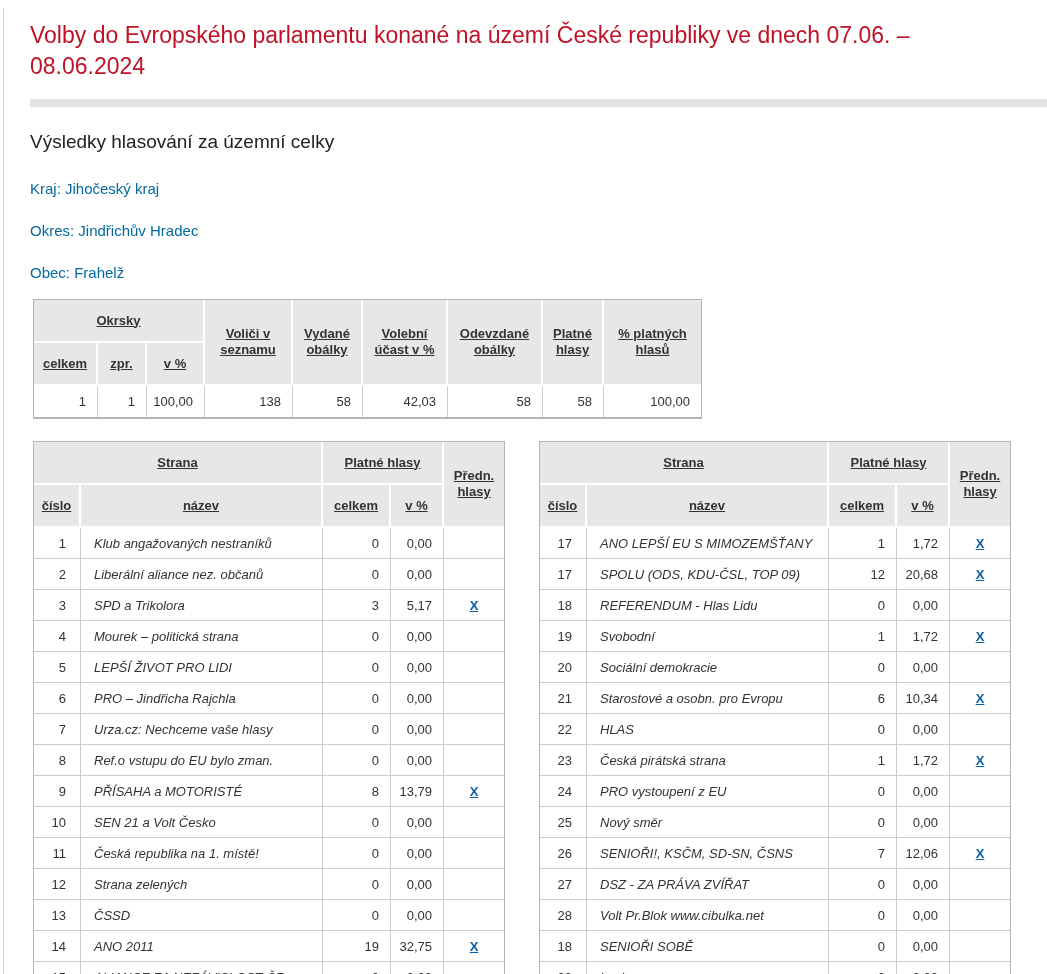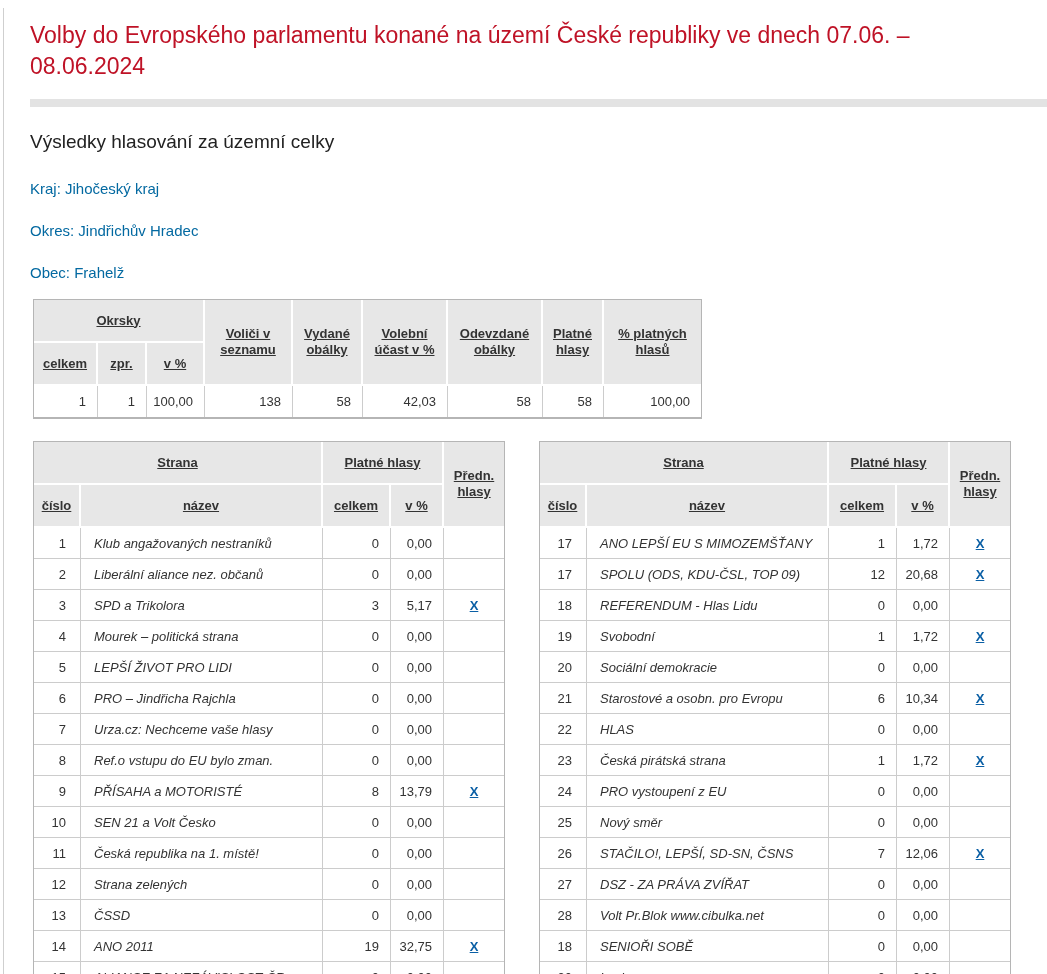--- a/index.html
+++ b/index.html
@@ -371,21 +371,21 @@
             <tr>
               <td class="num-col">25</td>
               <td class="name-col">Nový směr</td>
               <td class="r">0</td>
               <td class="r">0,00</td>
               <td class="pref-col no-br"></td>
             </tr>
 
             <tr>
               <td class="num-col">26</td>
-              <td class="name-col">STAČILO!, LEPŠÍ, SD-SN, ČSNS</td>
+              <td class="name-col">SENIOŘI!, KSČM, SD-SN, ČSNS</td>
               <td class="r">7</td>
               <td class="r">12,06</td>
               <td class="pref-col no-br"><a href="#" class="xlink">X</a></td>
             </tr>
 
             <tr>
               <td class="num-col">27</td>
               <td class="name-col">DSZ - ZA PRÁVA ZVÍŘAT</td>
               <td class="r">0</td>
               <td class="r">0,00</td>

